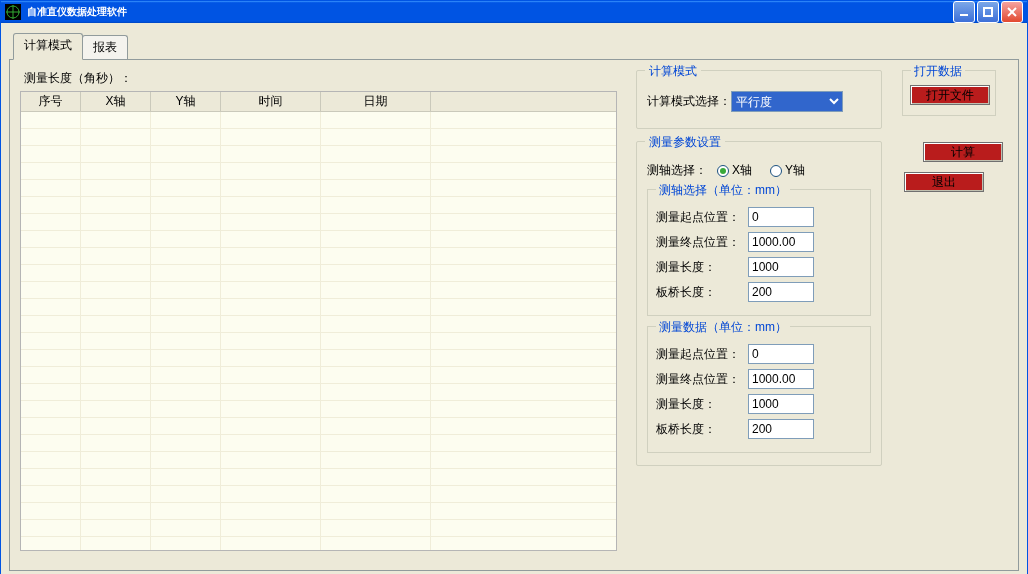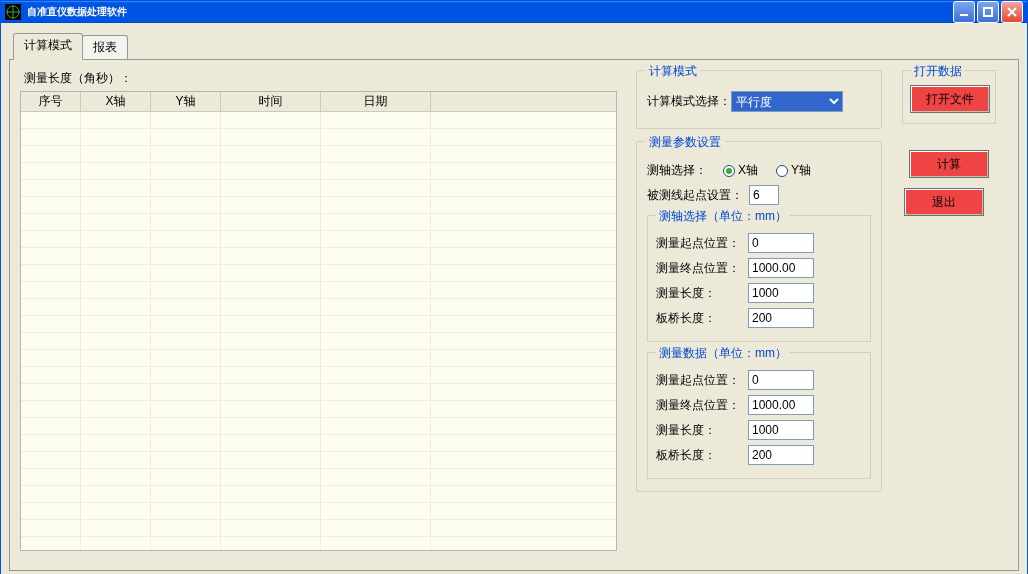--- a/index.html
+++ b/index.html
@@ -157,23 +157,23 @@
   background:#ece9d8; padding:0 3px;
   color:#0046d5;
 }
 .form-row{display:flex;align-items:center;margin:5px 0;}
 .form-row label{width:92px;color:#000;}
 .right-col{
   margin-left:20px;
   width:94px;
 }
 .btn{
-  width:80px;height:28px;
+  width:80px;height:20px;
   border:1px solid #707070;
-  background:#ef4444;
+  background:#b91c1c;
   cursor:pointer;
   display:flex;align-items:center;justify-content:center;
   margin-bottom:10px;
   box-shadow: inset 1px 1px 0 #fff, inset -1px -1px 0 #c0c0b0;
 }
 .right-group{
   border:1px solid #d0d0bf;
   position:relative;
   padding:14px 7px 10px 7px;
   margin-bottom:26px;
@@ -450,36 +450,32 @@
             <label>计算模式选择：</label>
             <select class="combo">
               <option>平行度</option>
             </select>
           </div>
         </div>
 
         <div class="groupbox" style="padding-bottom:12px">
           <span class="gb-title">测量参数设置</span>
           <div class="row">
-            <label style="margin-right:16px">测轴选择：</label>
+            <label style="margin-right:10px">测轴选择：</label>
             <div class="radio-group">
               <div class="radio-item">
                 <span class="radio-dot checked"></span>
                 <span>X轴</span>
               </div>
               <div class="radio-item">
                 <span class="radio-dot"></span>
                 <span>Y轴</span>
               </div>
             </div>
           </div>
-          <div class="row">
-            <label style="margin-right:6px">被测线起点设置：</label>
-            <input class="txt" style="width: 30px;" value="6">
-          </div>
 
           <div class="inner-group">
             <span class="inner-title">测轴选择（单位：mm）</span>
             <div class="form-row">
                 <label>测量起点位置：</label>
                 <input class="txt" value="0" style="">
               </div>
             <div class="form-row">
                 <label>测量终点位置：</label>
                 <input class="txt" value="1000.00" style="">
@@ -514,19 +510,19 @@
               </div>
           </div>
         </div>
       </div>
 
       <div class="right-col">
         <div class="right-group">
           <span class="inner-title">打开数据</span>
           <div class="btn" style="margin-bottom:0">打开文件</div>
         </div>
-        <div class="btn" style="margin-left:7px">计算</div>
+        <div class="btn" style="margin-left:21px">计算</div>
         <div class="btn" style="margin-left:2px">退出</div>
       </div>
 
     </div>
   </div>
 </div>
 
 </body></html>

